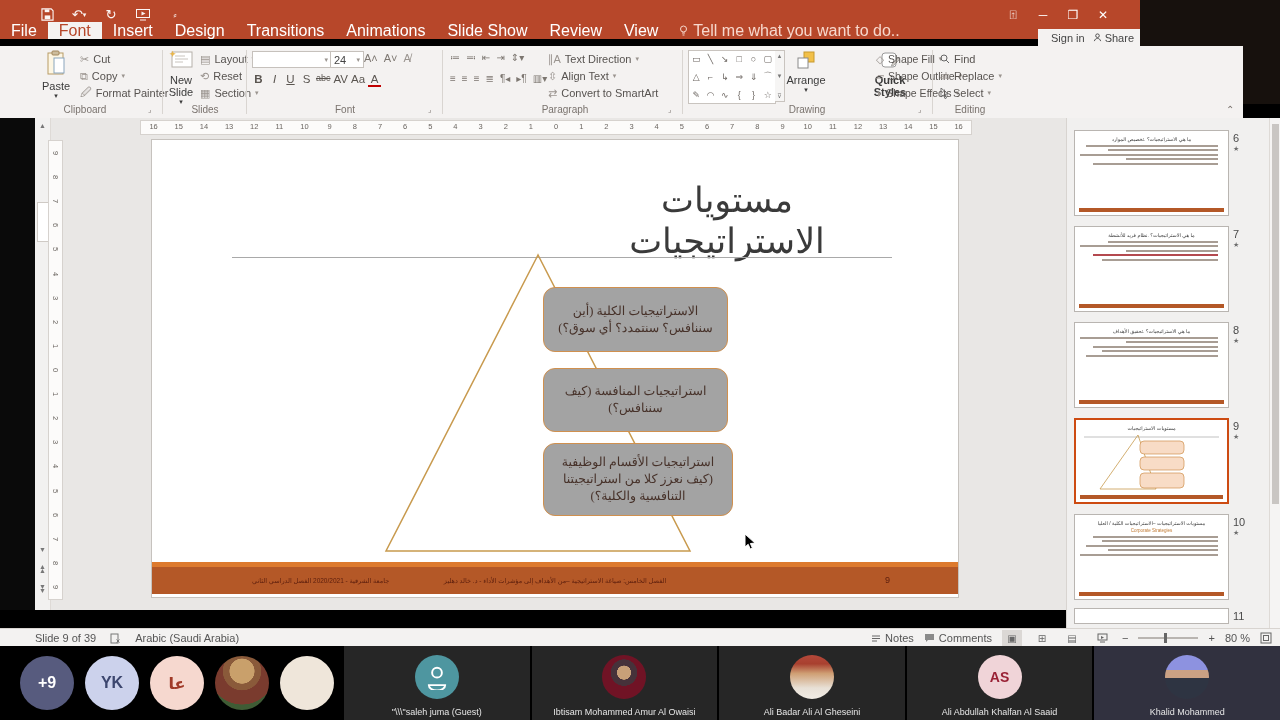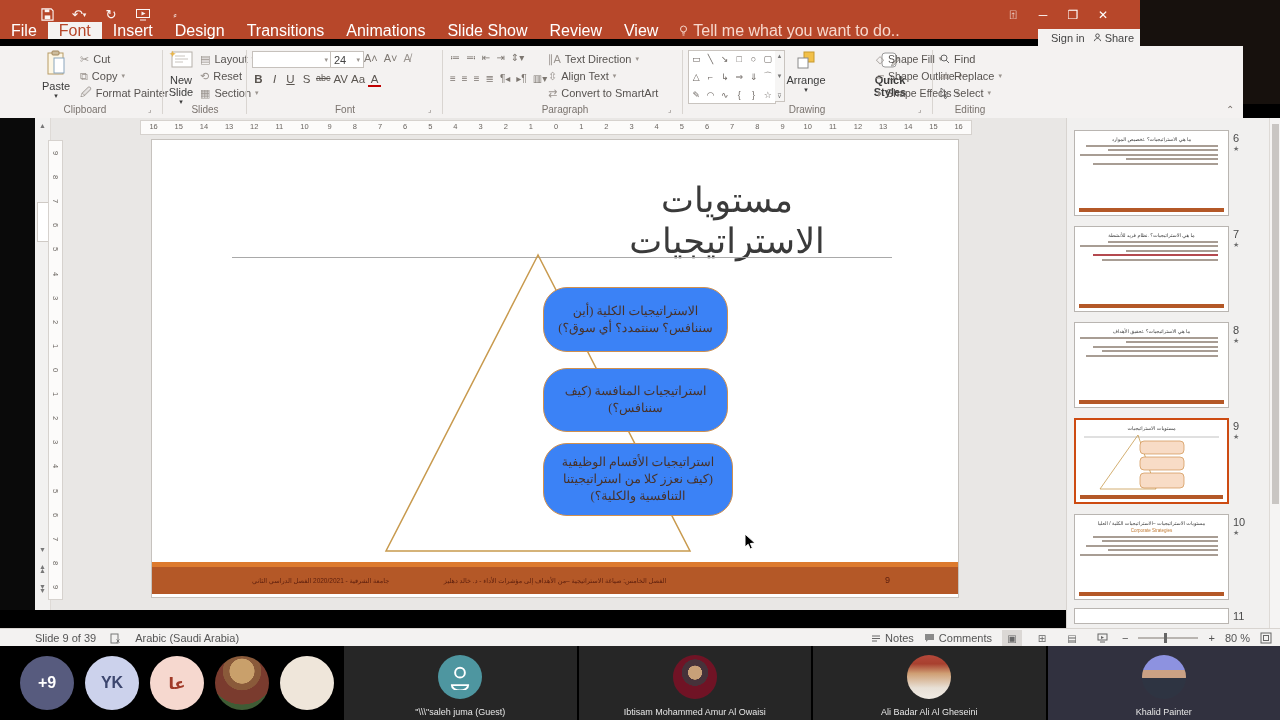--- a/index.html
+++ b/index.html
@@ -53,21 +53,21 @@
   .hruler span{flex:1;text-align:center;line-height:12px;}
   .vruler{left:48px;top:140px;width:13px;height:458px;background:#fcfbfa;border:1px solid #d6d2ce;display:flex;flex-direction:column;font-size:7.5px;color:#6a6560;}
   .vruler span{flex:1;display:flex;align-items:center;justify-content:center;transform:rotate(90deg);}
 
   
   .slide{left:152px;top:140px;width:806px;height:457px;background:#fff;box-shadow:0 0 0 1px #c6c2be;direction:ltr;}
   .slide-title{position:absolute;top:40px;right:66px;width:330px;text-align:center;direction:rtl;
                font-family:"Liberation Serif","DejaVu Serif",serif;font-size:35px;color:#3a3a3a;}
   .title-rule{position:absolute;top:117px;left:80px;right:66px;height:1px;background:#a9a9a9;}
   .pyr-svg{position:absolute;left:0;top:0;}
-  .pyr-box{position:absolute;left:391px;width:185px;box-sizing:border-box;background:#3b82f6;border:1.5px solid #d0904e;border-radius:24px;
+  .pyr-box{position:absolute;left:391px;width:185px;box-sizing:border-box;background:#a3a3a3;border:1.5px solid #d0904e;border-radius:12px;
            direction:rtl;text-align:center;display:flex;align-items:center;justify-content:center;
            font-family:"Liberation Serif","DejaVu Serif",serif;font-size:12.5px;line-height:1.35;color:#47322a;padding:3px 8px;}
   .pyr-box:nth-child(1){top:147px;height:65px;}
   .pyr-box:nth-child(2){top:228px;height:64px;}
   .pyr-box:nth-child(3){top:303px;height:73px;width:190px;}
   .slide-footer{position:absolute;left:0;right:0;top:422px;height:32px;}
   .slide-footer .stripe{height:5px;background:#dd7a2e;}
   .slide-footer .band{height:27px;background:#b45827;position:relative;color:#5c1e0d;}
   .sf-left{position:absolute;left:100px;top:0;height:27px;line-height:27px;font-size:6.5px;direction:rtl;}
   .sf-center{position:absolute;left:0;right:0;top:0;height:27px;line-height:27px;text-align:center;font-size:6.5px;direction:rtl;}
@@ -604,20 +604,24 @@
           <div class="plabel">"\\\"saleh juma (Guest)</div>
         </div>
         <div class="ptile">
           <div class="av ph-ibtisam"></div>
           <div class="plabel">Ibtisam Mohammed Amur Al Owaisi</div>
         </div>
         <div class="ptile">
           <div class="av ph-alibadar"></div>
           <div class="plabel">Ali Badar Ali Al Gheseini</div>
         </div>
+        <div class="ptile">
+          <div class="av" style="background: rgb(240, 212, 216); color: rgb(153, 33, 53);">AS</div>
+          <div class="plabel">Ali Abdullah Khalfan Al Saaid</div>
+        </div>
         <div class="ptile" style="background: rgb(49, 49, 63);">
           <div class="av ph-khalid"></div>
-          <div class="plabel">Khalid Painter</div>
+          <div class="plabel">Khalid Mohammed</div>
         </div>
       </div>
   </div>
 
 </div>
 
 </body></html>

